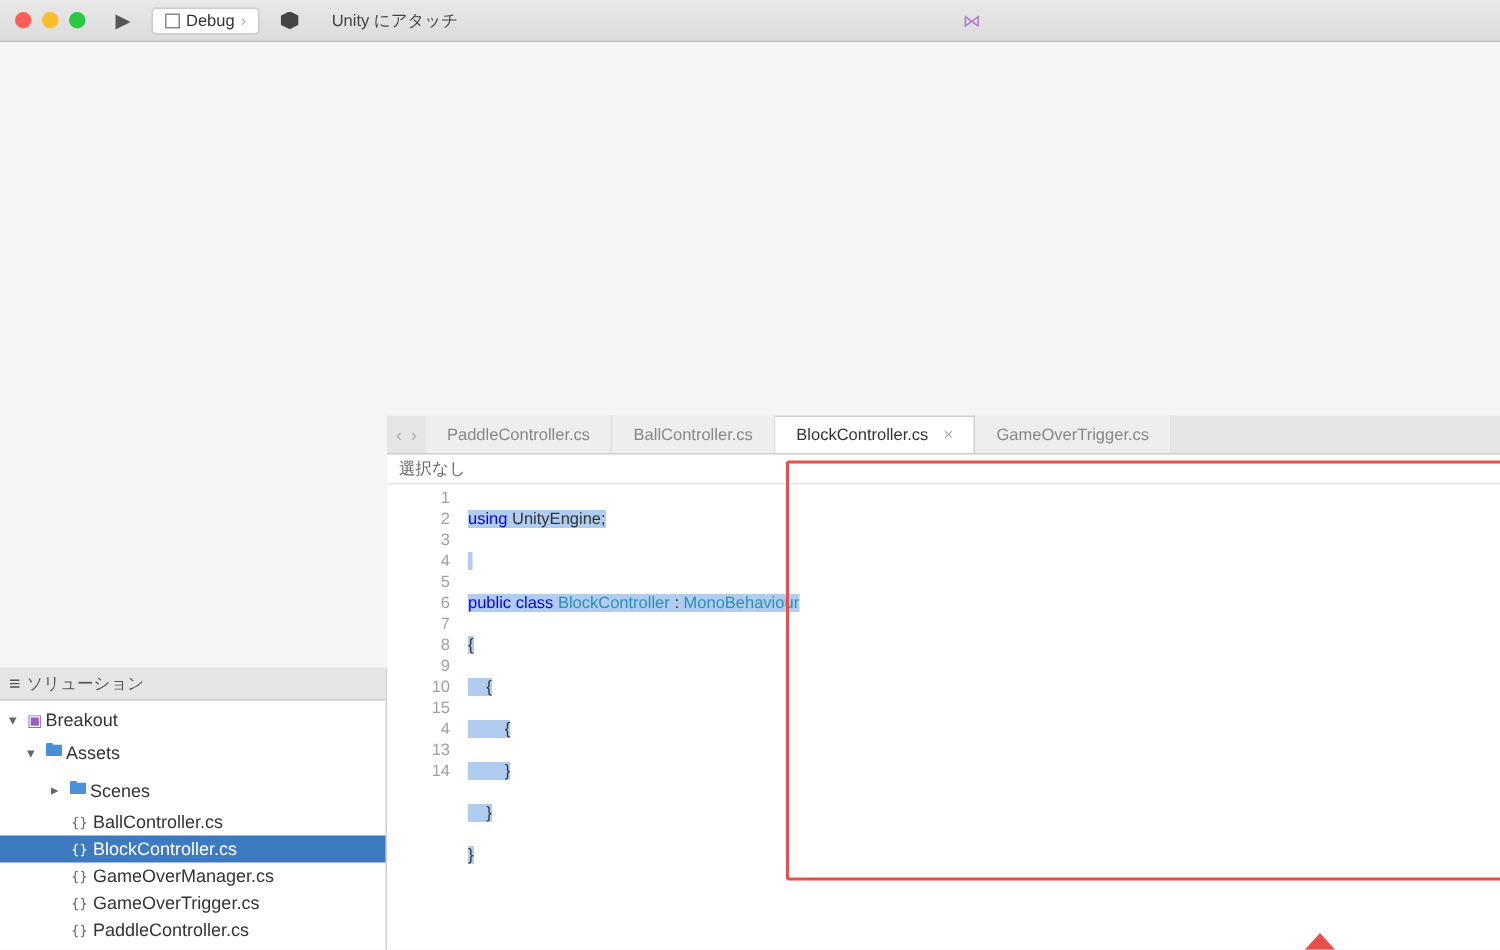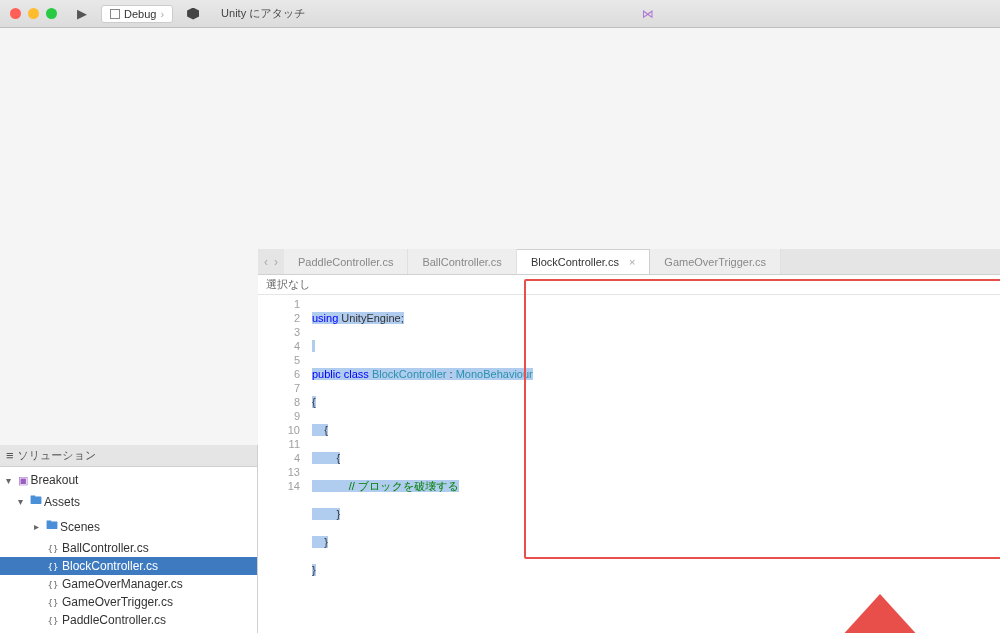--- a/index.html
+++ b/index.html
@@ -170,33 +170,32 @@
         <div>1</div>
           <div>2</div>
           <div>3</div>
           <div>4</div>
           <div>5</div>
           <div>6</div>
           <div>7</div>
         <div>8</div>
           <div>9</div>
           <div>10</div>
-          <div>11</div>
+          <div>15</div>
           <div>4</div>
           <div>13</div>
           <div>14</div>
       </div>
       <div class="code-body">
 <div class="code-line"><span class="sel-bg"><span class="k-blue">using</span> UnityEngine;</span></div>
 <div class="code-line"><span class="sel-bg"> </span></div>
 <div class="code-line"><span class="sel-bg"><span class="k-blue">public</span> <span class="k-blue">class</span> <span class="k-teal">BlockController</span> : <span class="k-teal">MonoBehaviour</span></span></div>
 <div class="code-line"><span class="sel-bg">{</span></div>
 <div class="code-line"><span class="sel-bg">    {</span></div>
 <div class="code-line"><span class="sel-bg">        {</span></div>
-<div class="code-line"><span class="sel-bg">            <span class="k-green">// ブロックを破壊する</span></span></div>
 <div class="code-line"><span class="sel-bg">        }</span></div>
 <div class="code-line"><span class="sel-bg">    }</span></div>
 <div class="code-line"><span class="sel-bg">}</span></div>
 <div class="code-line"></div>
       </div>
     </div>
 
     <div class="highlight-box"></div>
     <div class="callout">
       <div class="callout-arrow"></div>

